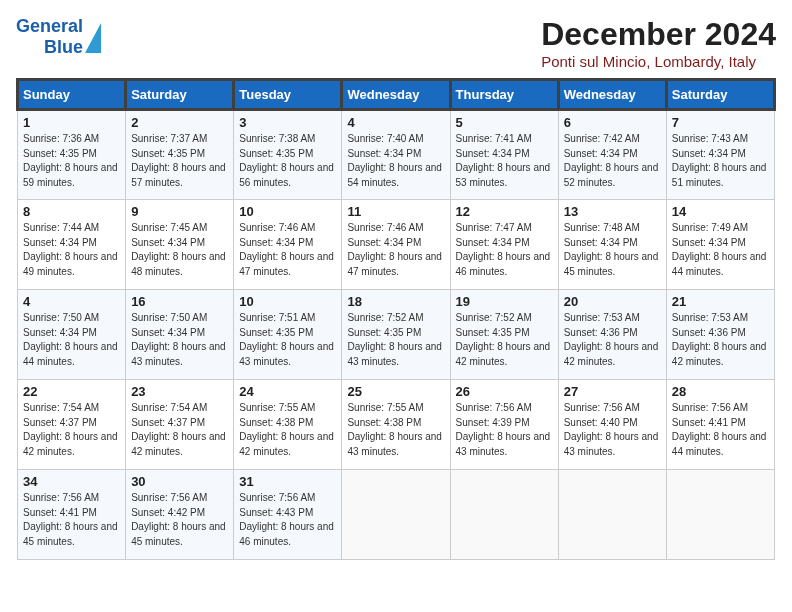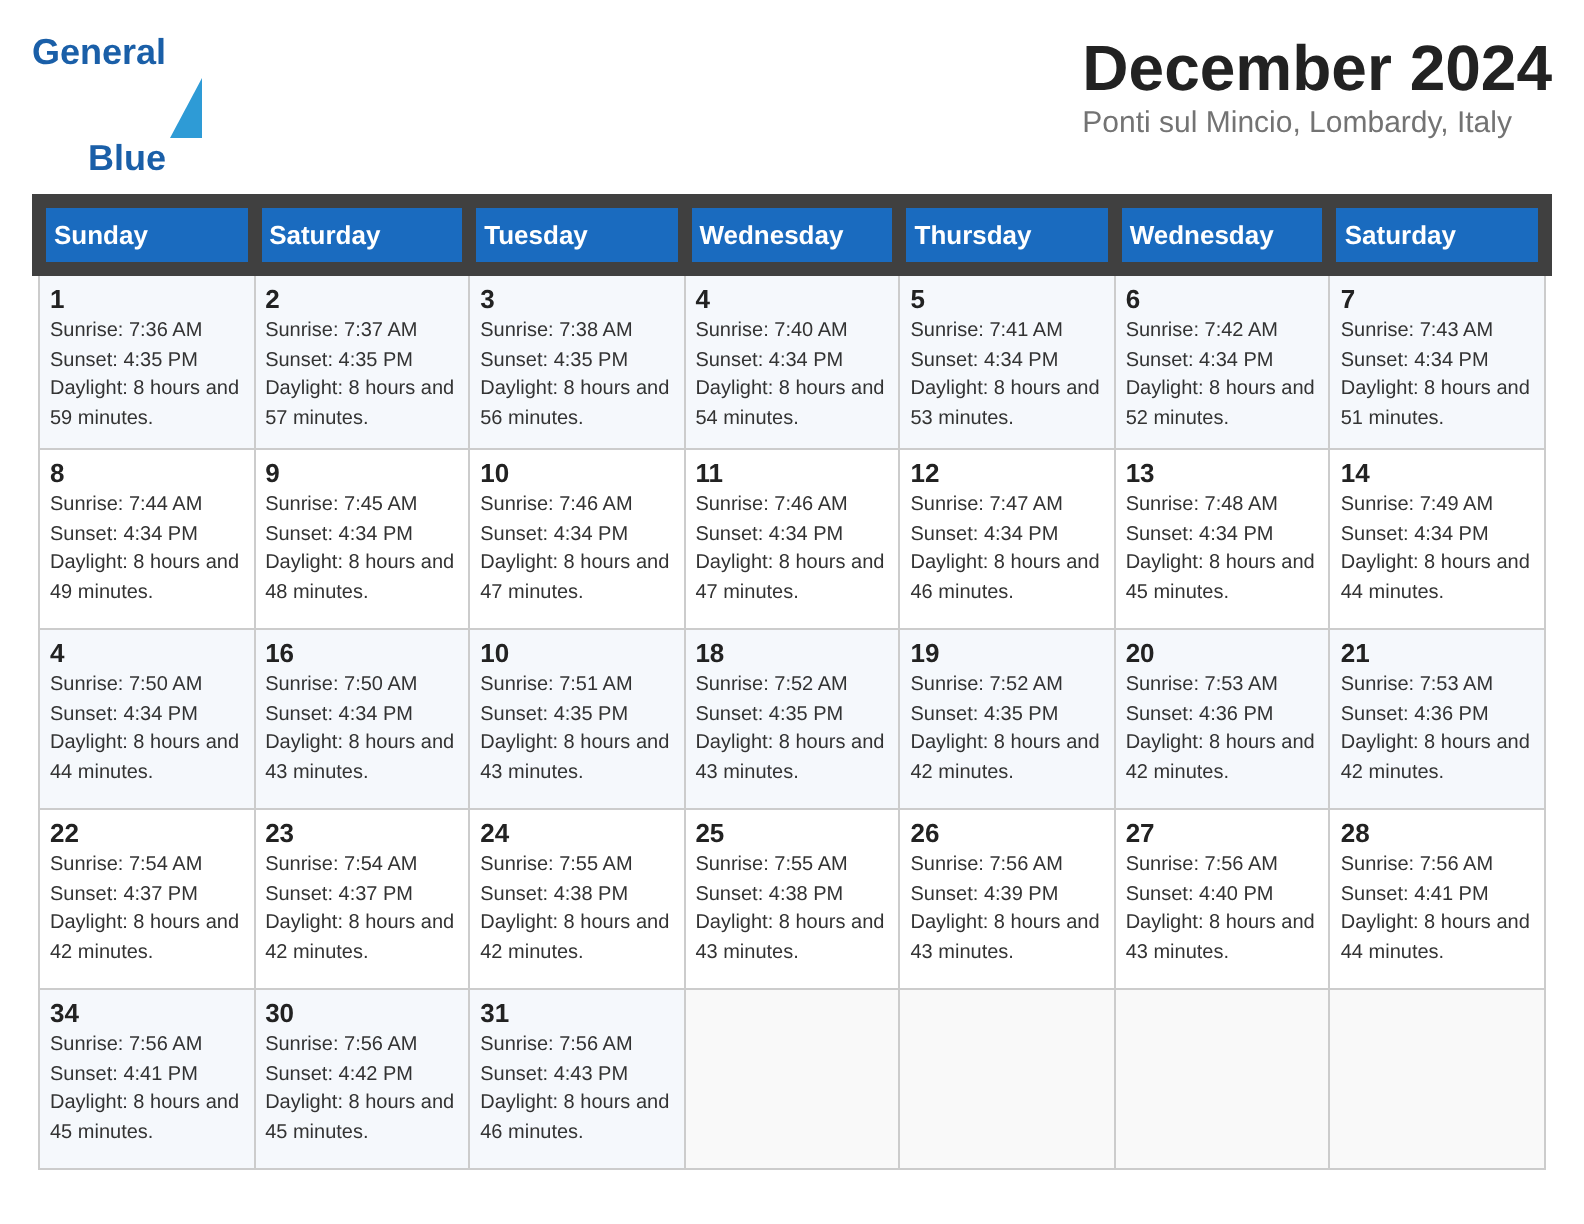--- a/index.html
+++ b/index.html
@@ -23,36 +23,36 @@
     }
     .title-block { text-align: left; }
     .title-block h1 {
       font-size: 32px;
       font-weight: bold;
       color: #222;
     }
     .title-block h2 {
       font-size: 15px;
       font-weight: normal;
-      color: #737373;
+      color: #7f1d1d;
     }
     .calendar {
       width: 100%;
       border-collapse: collapse;
       margin-top: 8px;
       font-size: 11px;
     }
     .calendar thead th {
       background: #1a6bbf;
       color: #fff;
       font-size: 13px;
       font-weight: bold;
       padding: 6px 4px;
       text-align: left;
-      border: 7px solid #404040;
+      border: 3px solid #404040;
     }
     .calendar tbody td {
       vertical-align: top;
       border: 1px solid #ccc;
       padding: 4px 5px;
       width: calc(100% / 7);
       height: 90px;
       background: #fff;
     }
     .calendar tbody tr:nth-child(odd) td { background: #f5f8fc; }
@@ -70,21 +70,21 @@
       line-height: 1.45;
     }
     .empty-cell { background: #f9f9f9 !important; }
   </style>
 </head>
 <body>
 
 <div class="header-row">
   <div class="logo">
     <div style="display:flex;align-items:center;gap:2px;">
-      <div style="display:flex;flex-direction:column;align-items:flex-end;gap:32px;">
+      <div style="display:flex;flex-direction:column;align-items:flex-end;">
         <span style="font-size:18px;font-weight:bold;color:#1a5fa8;line-height:1.15;">General</span>
         <span style="font-size:18px;font-weight:bold;color:#1a5fa8;line-height:1.15;">Blue</span>
       </div>
       <div style="width:0;height:0;border-left:16px solid transparent;border-bottom:30px solid #2e9bd6;margin-bottom:-2px;"></div>
     </div>
   </div>
   <div class="title-block">
     <h1>December 2024</h1>
     <h2>Ponti sul Mincio, Lombardy, Italy</h2>
   </div>

